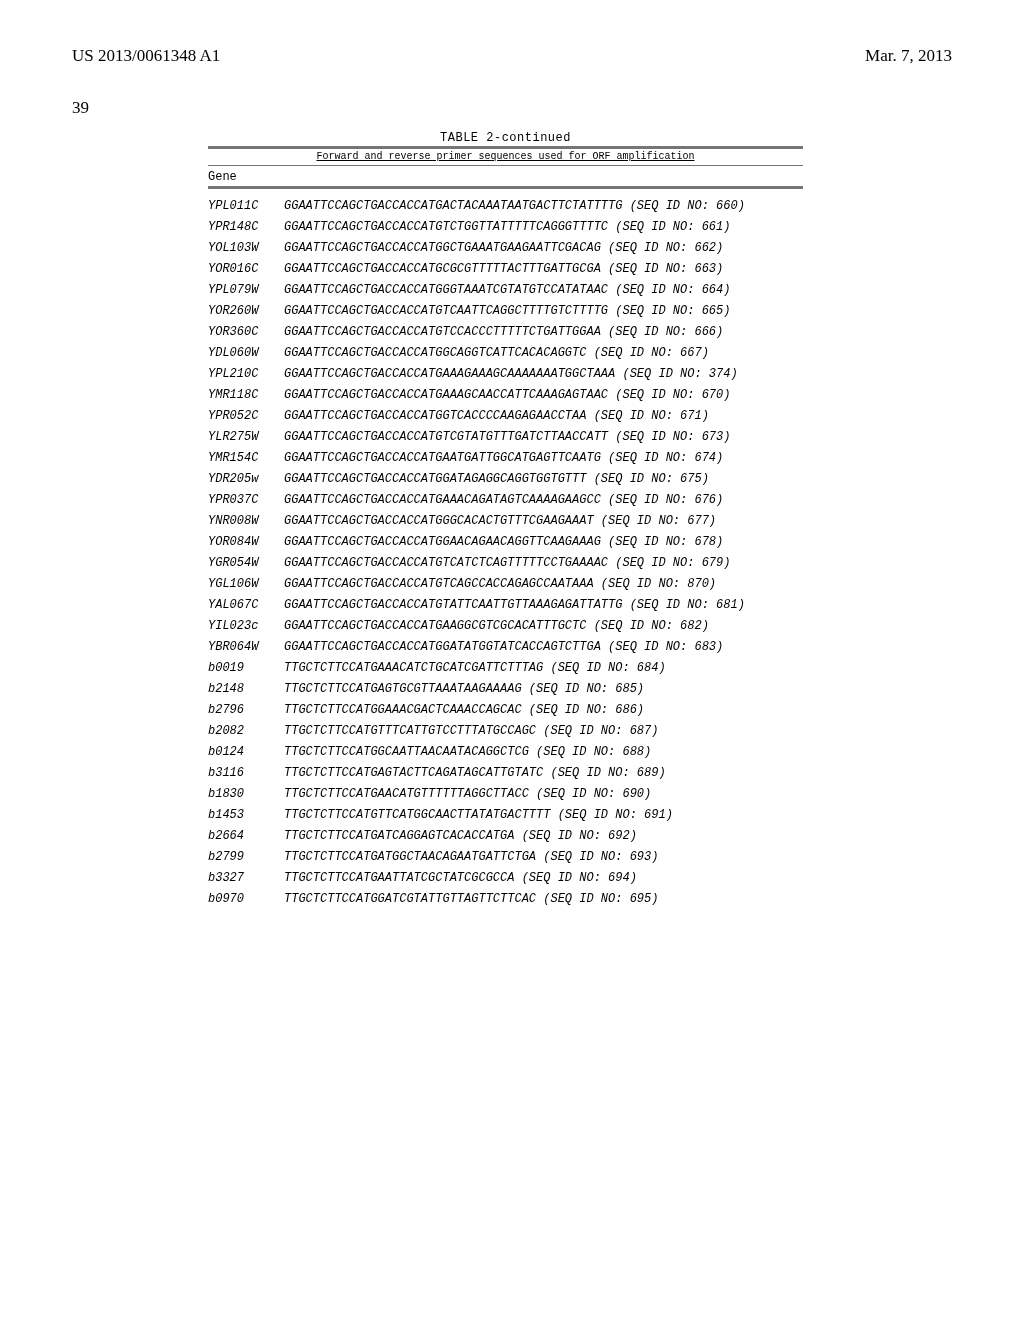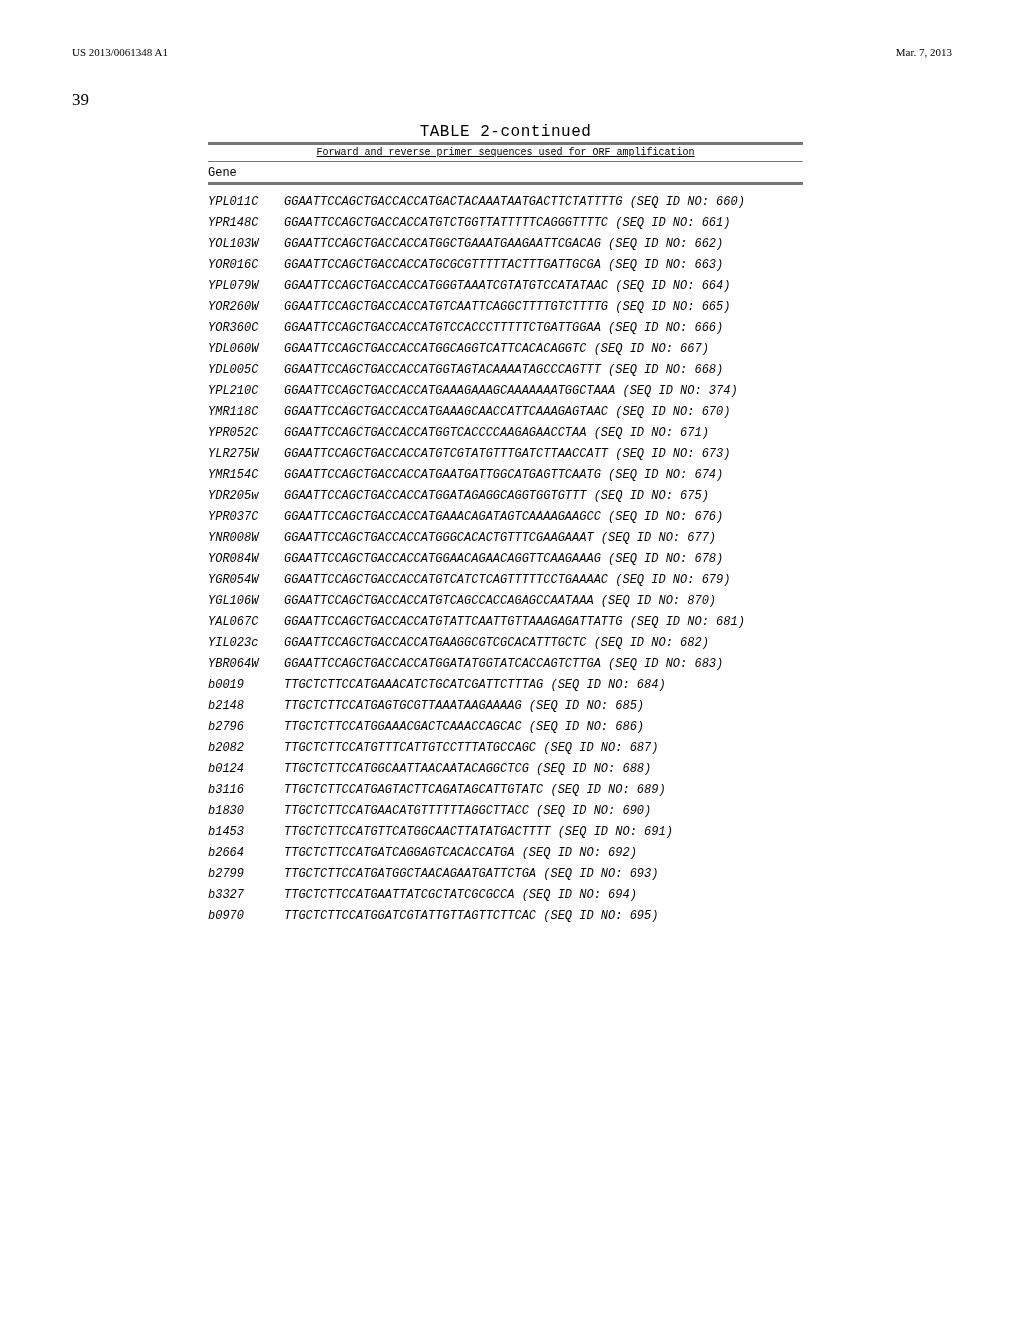--- a/index.html
+++ b/index.html
@@ -13,21 +13,21 @@
   .page {
     width: 1024px;
     height: 1320px;
     position: relative;
     box-sizing: border-box;
     padding: 46px 72px 40px 72px;
   }
   .header {
     display: flex;
     justify-content: space-between;
-    font-size: 11px;
+    font-size: 17px;
     margin-bottom: 4px;
   }
   .patent-no {
     font-family: "Times New Roman", serif;
   }
   .date {
     font-family: "Times New Roman", serif;
   }
   .pnum {
     text-align: left;
@@ -37,21 +37,21 @@
   }
   .table-wrap {
     width: 595px;
     margin-left: 136px;
     font-family: "Courier New", Courier, monospace;
     font-size: 12px;
     line-height: 1.0;
   }
   .ttitle {
     text-align: center;
-    font-size: 16px;
+    font-size: 12px;
     letter-spacing: 0.5px;
     margin-bottom: 2px;
   }
   .dbl {
     border-top: 3px solid #767676;
     height: 0;
     margin: 2px 0;
   }
   .dbl2 {
     border-top: 3px solid #767676;
@@ -111,21 +111,20 @@
 
     <div class="rows" id="rows">
         <div class="row"><div class="c1">YPL011C</div><div class="c2">GGAATTCCAGCTGACCACCATGACTACAAATAATGACTTCTATTTTG (SEQ ID NO: 660)</div></div>
         <div class="row"><div class="c1">YPR148C</div><div class="c2">GGAATTCCAGCTGACCACCATGTCTGGTTATTTTTCAGGGTTTTC (SEQ ID NO: 661)</div></div>
         <div class="row"><div class="c1">YOL103W</div><div class="c2">GGAATTCCAGCTGACCACCATGGCTGAAATGAAGAATTCGACAG (SEQ ID NO: 662)</div></div>
         <div class="row"><div class="c1">YOR016C</div><div class="c2">GGAATTCCAGCTGACCACCATGCGCGTTTTTACTTTGATTGCGA (SEQ ID NO: 663)</div></div>
         <div class="row"><div class="c1">YPL079W</div><div class="c2">GGAATTCCAGCTGACCACCATGGGTAAATCGTATGTCCATATAAC (SEQ ID NO: 664)</div></div>
         <div class="row"><div class="c1">YOR260W</div><div class="c2">GGAATTCCAGCTGACCACCATGTCAATTCAGGCTTTTGTCTTTTG (SEQ ID NO: 665)</div></div>
         <div class="row"><div class="c1">YOR360C</div><div class="c2">GGAATTCCAGCTGACCACCATGTCCACCCTTTTTCTGATTGGAA (SEQ ID NO: 666)</div></div>
         <div class="row"><div class="c1">YDL060W</div><div class="c2">GGAATTCCAGCTGACCACCATGGCAGGTCATTCACACAGGTC (SEQ ID NO: 667)</div></div>
-        <div class="row"><div class="c1">YDL005C</div><div class="c2">GGAATTCCAGCTGACCACCATGGTAGTACAAAATAGCCCAGTTT (SEQ ID NO: 668)</div></div>
         <div class="row"><div class="c1">YPL210C</div><div class="c2">GGAATTCCAGCTGACCACCATGAAAGAAAGCAAAAAAATGGCTAAA (SEQ ID NO: 374)</div></div>
         <div class="row"><div class="c1">YMR118C</div><div class="c2">GGAATTCCAGCTGACCACCATGAAAGCAACCATTCAAAGAGTAAC (SEQ ID NO: 670)</div></div>
         <div class="row"><div class="c1">YPR052C</div><div class="c2">GGAATTCCAGCTGACCACCATGGTCACCCCAAGAGAACCTAA (SEQ ID NO: 671)</div></div>
         <div class="row"><div class="c1">YLR275W</div><div class="c2">GGAATTCCAGCTGACCACCATGTCGTATGTTTGATCTTAACCATT (SEQ ID NO: 673)</div></div>
         <div class="row"><div class="c1">YMR154C</div><div class="c2">GGAATTCCAGCTGACCACCATGAATGATTGGCATGAGTTCAATG (SEQ ID NO: 674)</div></div>
         <div class="row"><div class="c1">YDR205w</div><div class="c2">GGAATTCCAGCTGACCACCATGGATAGAGGCAGGTGGTGTTT (SEQ ID NO: 675)</div></div>
         <div class="row"><div class="c1">YPR037C</div><div class="c2">GGAATTCCAGCTGACCACCATGAAACAGATAGTCAAAAGAAGCC (SEQ ID NO: 676)</div></div>
         <div class="row"><div class="c1">YNR008W</div><div class="c2">GGAATTCCAGCTGACCACCATGGGCACACTGTTTCGAAGAAAT (SEQ ID NO: 677)</div></div>
         <div class="row"><div class="c1">YOR084W</div><div class="c2">GGAATTCCAGCTGACCACCATGGAACAGAACAGGTTCAAGAAAG (SEQ ID NO: 678)</div></div>
         <div class="row"><div class="c1">YGR054W</div><div class="c2">GGAATTCCAGCTGACCACCATGTCATCTCAGTTTTTCCTGAAAAC (SEQ ID NO: 679)</div></div>

